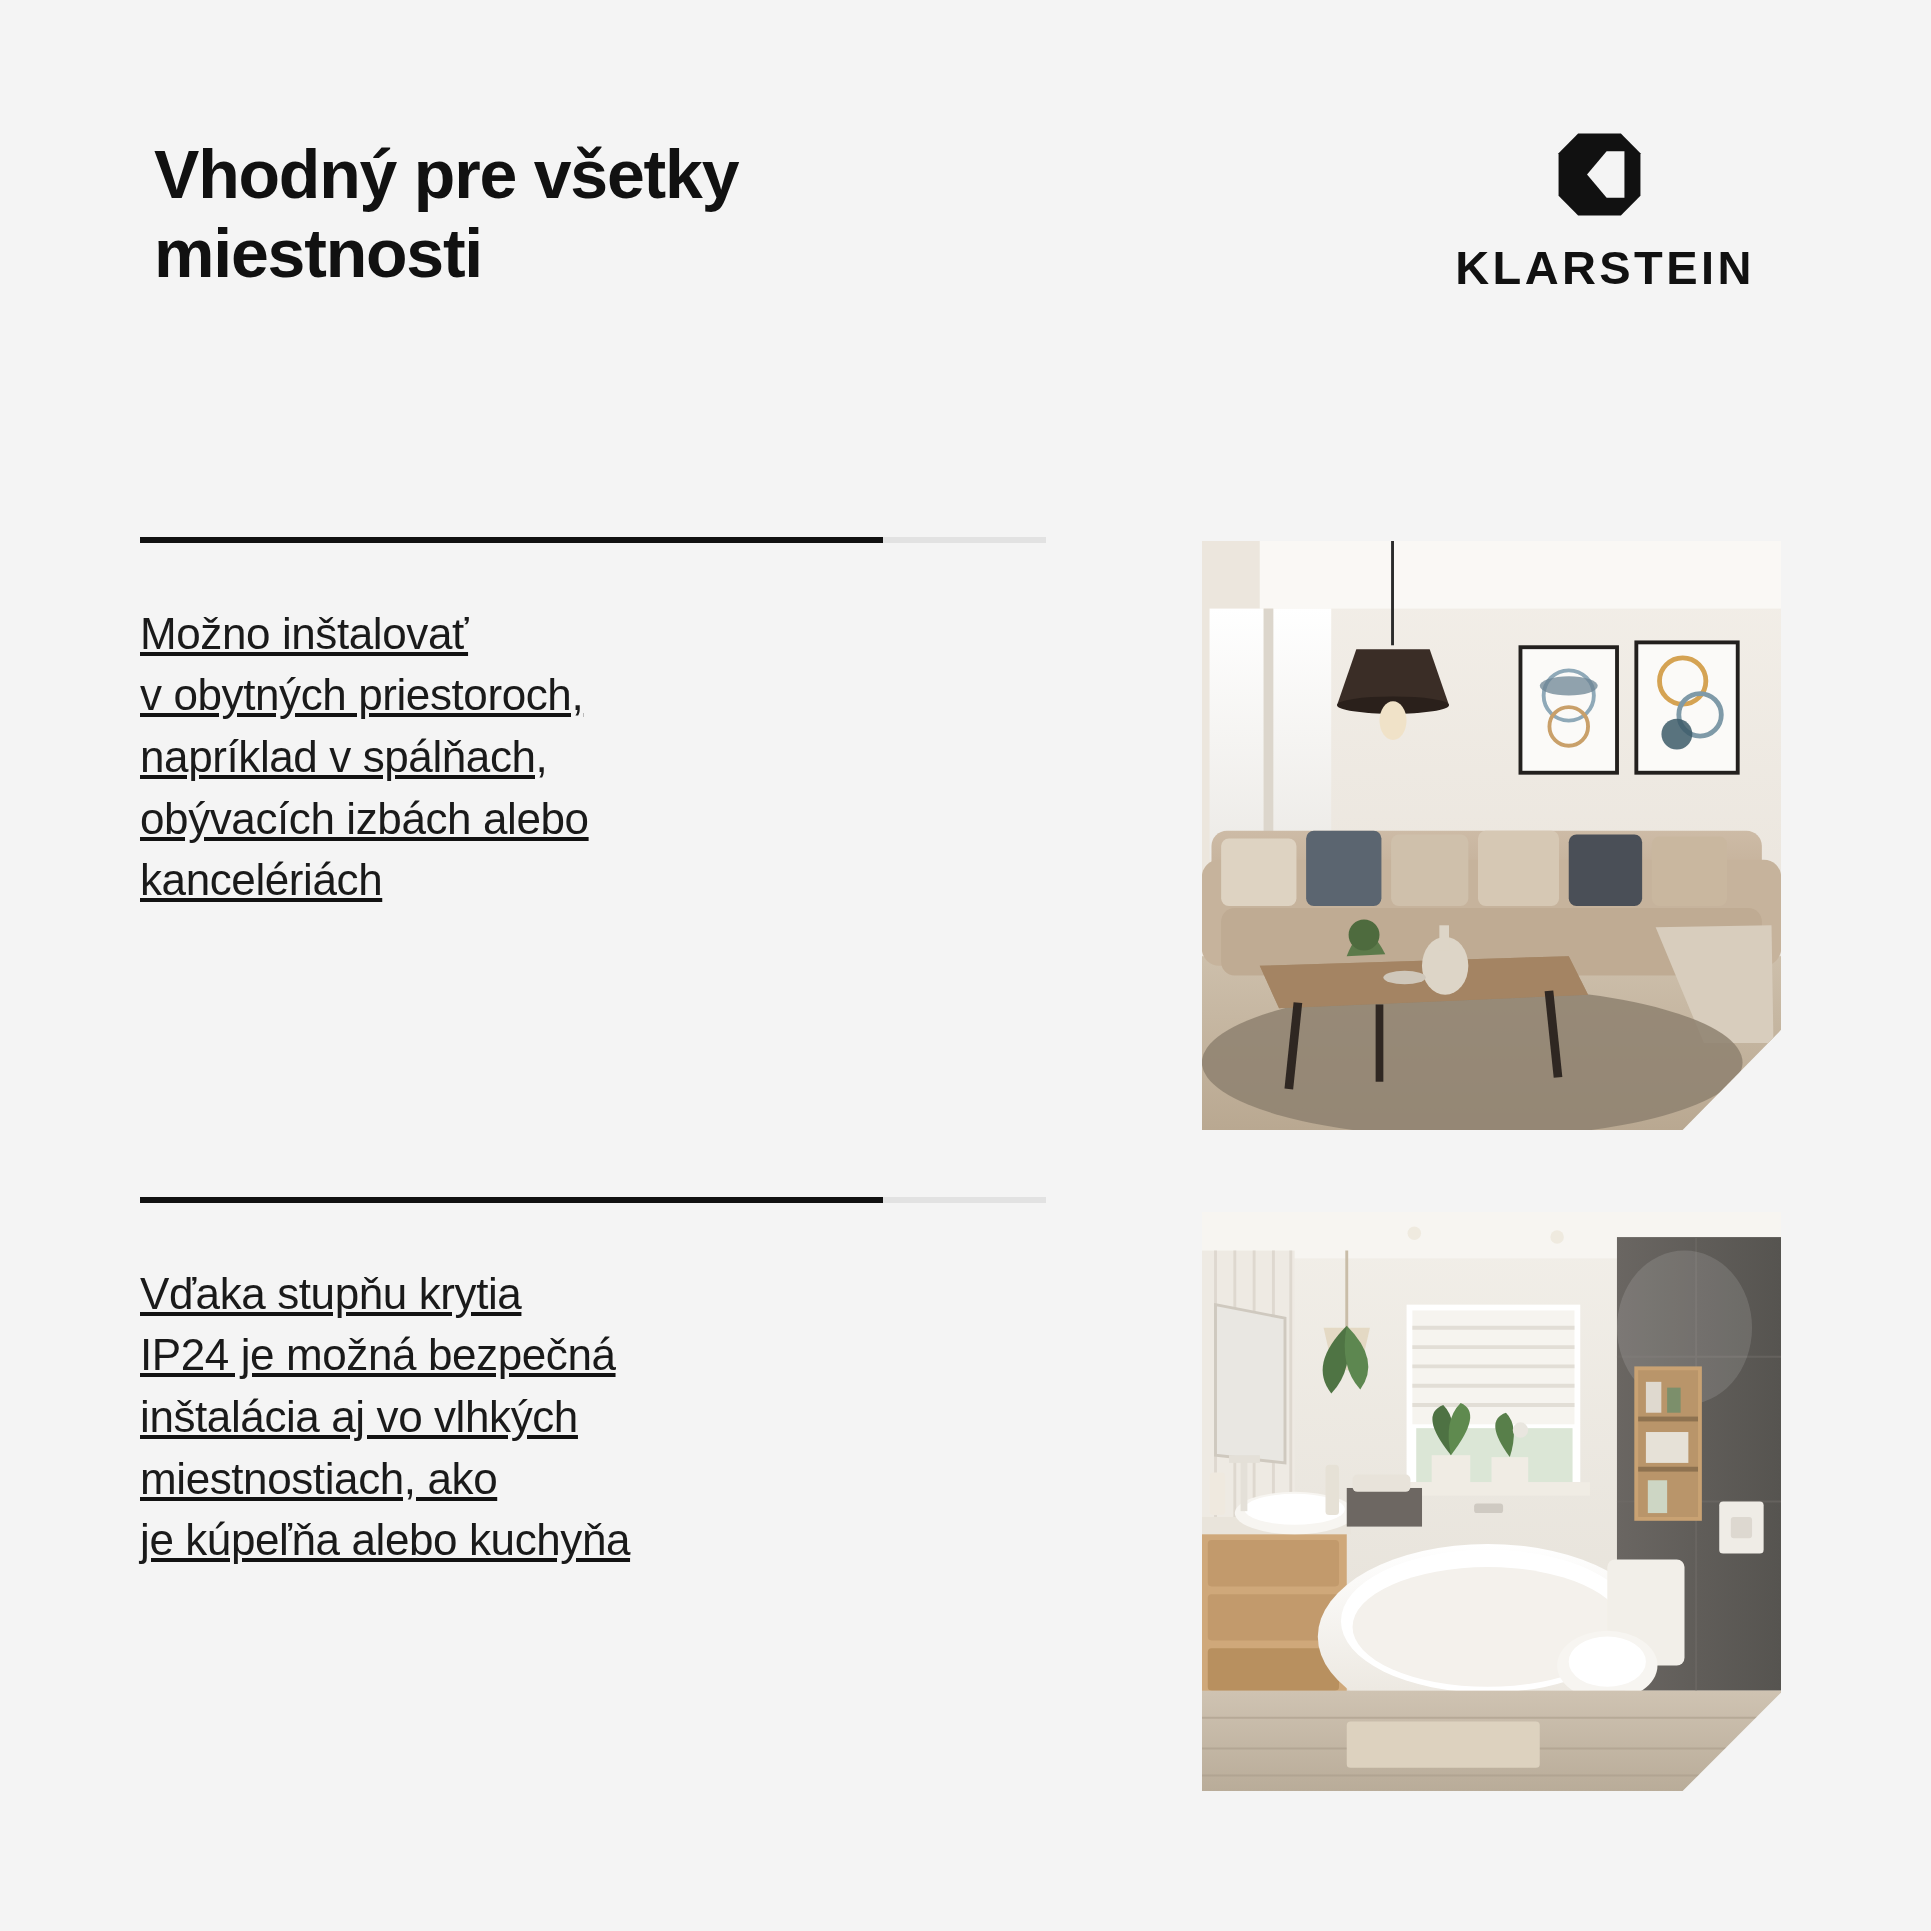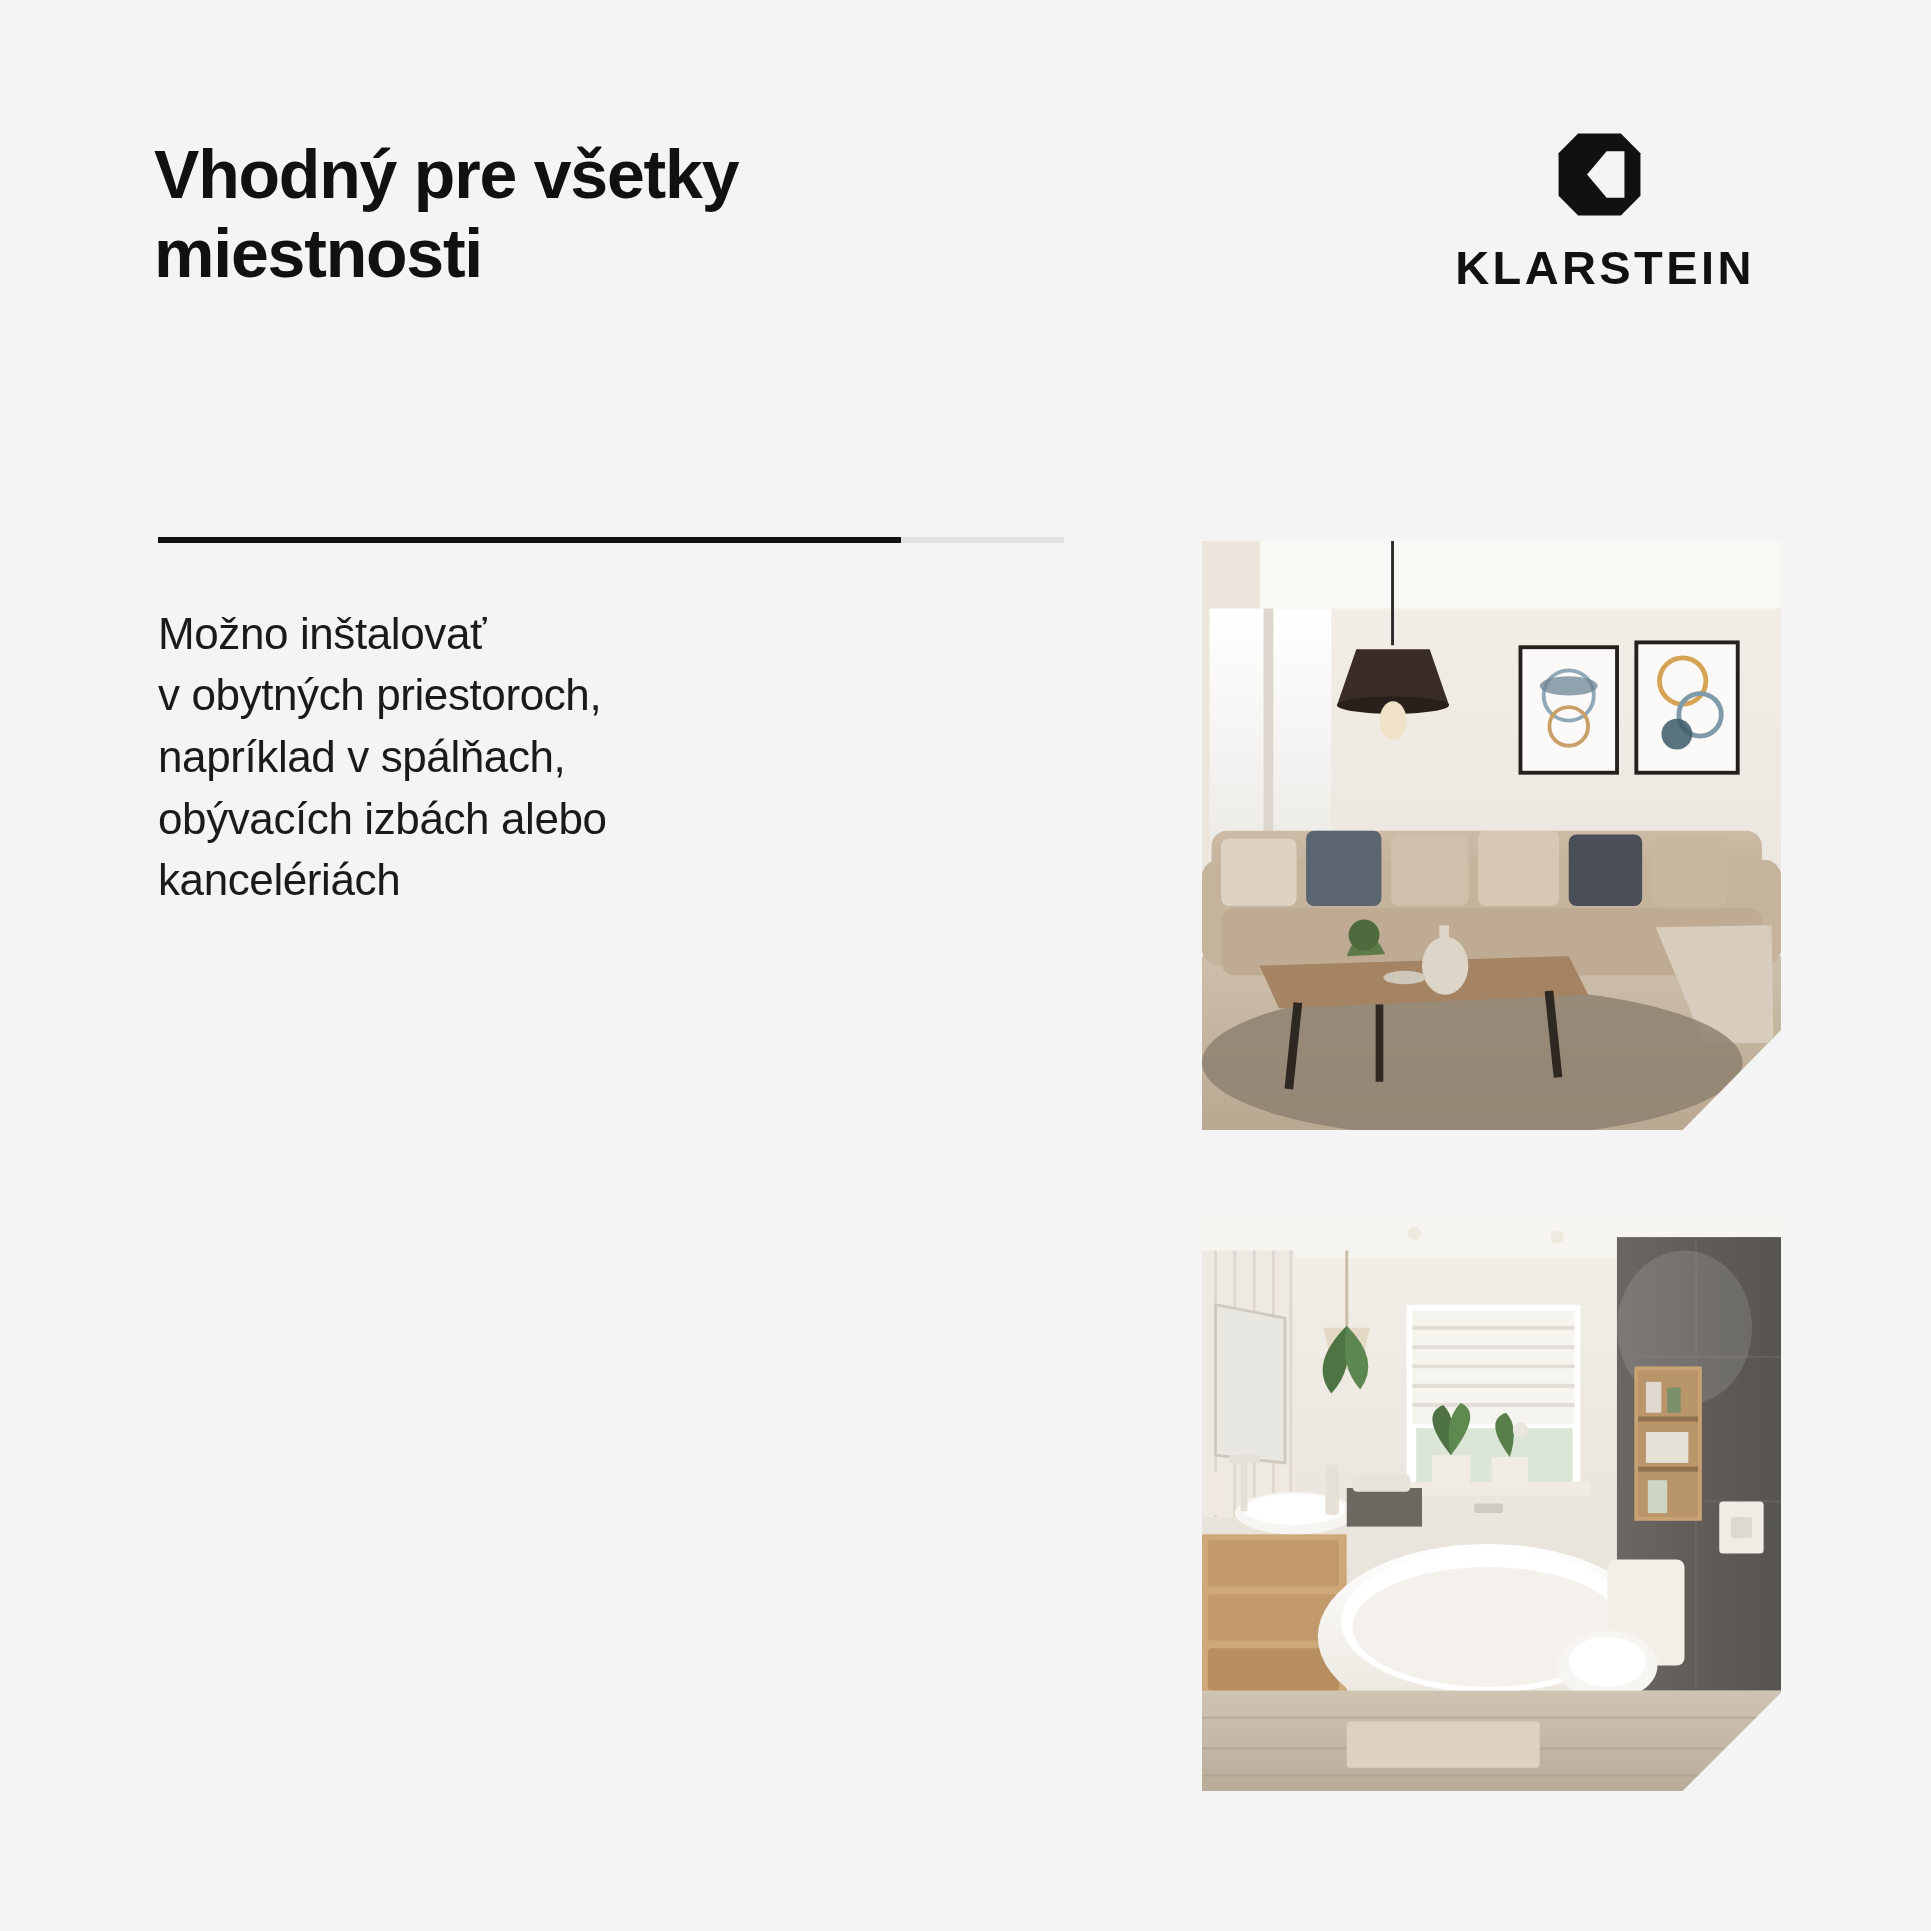--- a/index.html
+++ b/index.html
@@ -59,22 +59,23 @@
     font-weight: 700;
     letter-spacing: 3.4px;
     color: #111111;
     white-space: nowrap;
     margin-left: 11px;
   }
 
   
   .feature {
     position: absolute;
-    left: 158px;
+    left: 140px;
     width: 753px;
+    text-decoration: underline;
   }
 
   .feature-1 { top: 537px; }
   .feature-2 { top: 1197px; }
 
   .rule {
     position: relative;
     width: 906px;
     height: 5.8px;
     background: #e2e2e2;
@@ -144,20 +145,30 @@
     <div class="rule">
       <div class="rule-fill" style="width: 82%;"></div>
     </div>
     <p class="feature-text">Možno inštalovať
 v obytných priestoroch,
 napríklad v spálňach,
 obývacích izbách alebo
 kancelériách</p>
   </div>
 
+  <div class="feature feature-2">
+    <div class="rule">
+      <div class="rule-fill" style="width: 82%;"></div>
+    </div>
+    <p class="feature-text">Vďaka stupňu krytia
+IP24 je možná bezpečná
+inštalácia aj vo vlhkých
+miestnostiach, ako
+je kúpeľňa alebo kuchyňa</p>
+  </div>
 
   <div class="photo photo-living">
     <svg viewBox="0 0 600 610" preserveAspectRatio="xMidYMid slice">
       <defs>
         <linearGradient id="wallG" x1="0" y1="0" x2="0" y2="1">
           <stop offset="0%" stop-color="#f3efe9"></stop>
           <stop offset="100%" stop-color="#e6e0d7"></stop>
         </linearGradient>
         <linearGradient id="winG" x1="0" y1="0" x2="0" y2="1">
           <stop offset="0%" stop-color="#ffffff"></stop>

